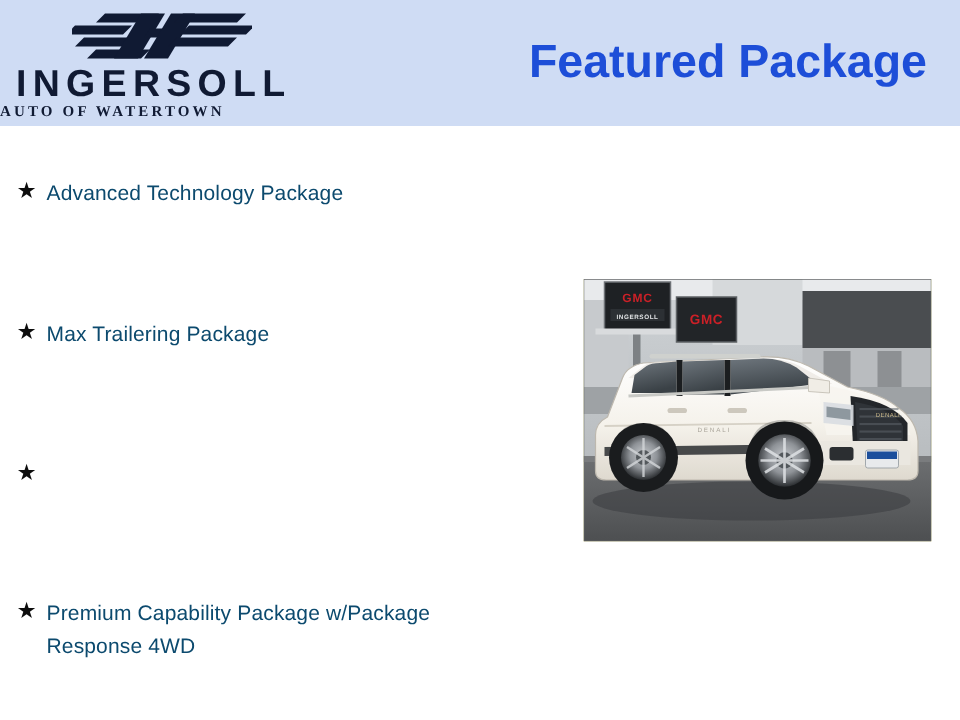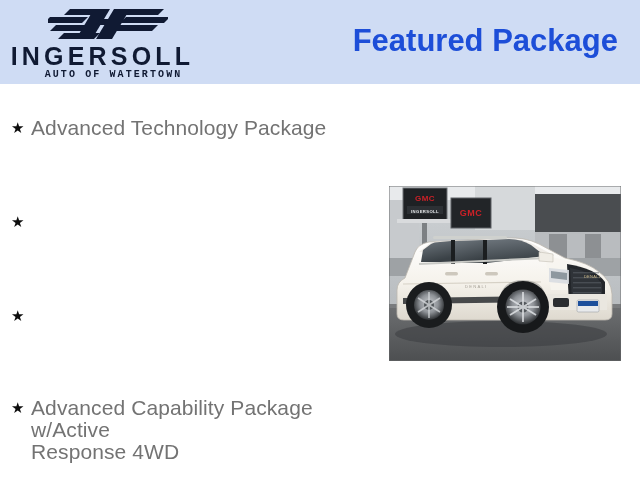--- a/index.html
+++ b/index.html
@@ -48,30 +48,30 @@
     text-align: center;
     font-size: 25px;
     font-weight: bold;
     letter-spacing: 4.2px;
     color: #101a33;
     line-height: 1;
     font-family: "Liberation Sans", sans-serif;
   }
   #logo-tagline {
     position: absolute;
-    left: 12px;
+    left: 0;
     top: 68px;
     width: 203px;
-    text-align: center;
+    text-align: left;
     font-size: 10px;
     font-weight: bold;
     letter-spacing: 2.1px;
     color: #101a33;
     line-height: 1;
-    font-family: Liberation Mono, monospace;
+    font-family: Liberation Serif, serif;
   }
 
   
   #header-title {
     position: absolute;
     right: 22px;
     top: 23px;
     font-size: 31px;
     font-weight: bold;
     color: #1d4ed8;
@@ -95,23 +95,23 @@
     width: 360px;
   }
   .feature-bullet {
     font-size: 15px;
     line-height: 22px;
     color: #0d0d0d;
     width: 20px;
     flex: none;
   }
   .feature-label {
-    font-size: 21px;
+    font-size: 14px;
     line-height: 22px;
-    color: #737373;
+    color: #0c4a6e;
     letter-spacing: 0.1px;
     white-space: pre-line;
   }
   #feature-0 { top: 33px; }
   #feature-1 { top: 127px; }
   #feature-2 { top: 221px; }
   #feature-3 { top: 313px; }
 
   
   #vehicle-photo {
@@ -163,29 +163,30 @@
 
 <div id="feature-list">
 
   <div class="feature-item" id="feature-0">
     <span class="feature-bullet">★</span>
     <span class="feature-label">Advanced Technology Package</span>
   </div>
 
   <div class="feature-item" id="feature-1">
     <span class="feature-bullet">★</span>
+    <span class="feature-label">Max Trailering Package</span>
   </div>
 
   <div class="feature-item" id="feature-2">
     <span class="feature-bullet">★</span>
   </div>
 
   <div class="feature-item" id="feature-3">
     <span class="feature-bullet">★</span>
-    <span class="feature-label">Advanced Capability Package w/Active
+    <span class="feature-label">Premium Capability Package w/Package
 Response 4WD</span>
   </div>
 
 </div>
 
 <div id="vehicle-photo">
   <svg width="232" height="175" viewBox="0 0 232 175" xmlns="http://www.w3.org/2000/svg">
     <defs>
       <linearGradient id="skyG" x1="0" y1="0" x2="0" y2="1">
         <stop offset="0" stop-color="#cfd3d6"></stop>

